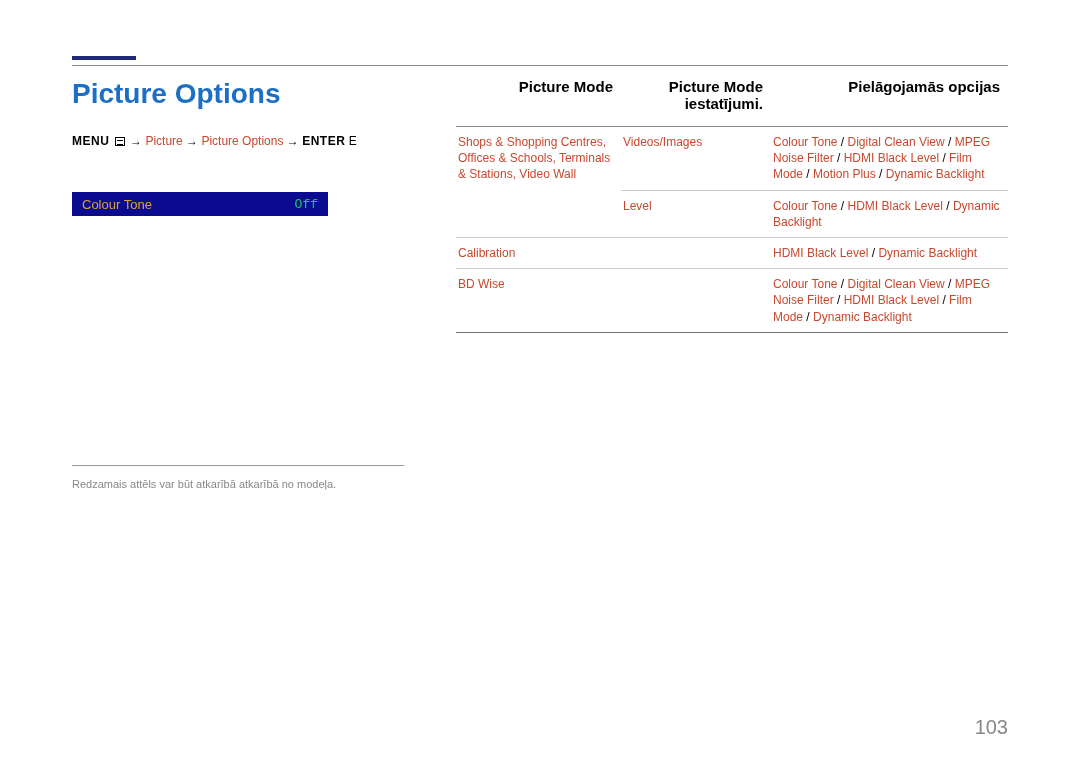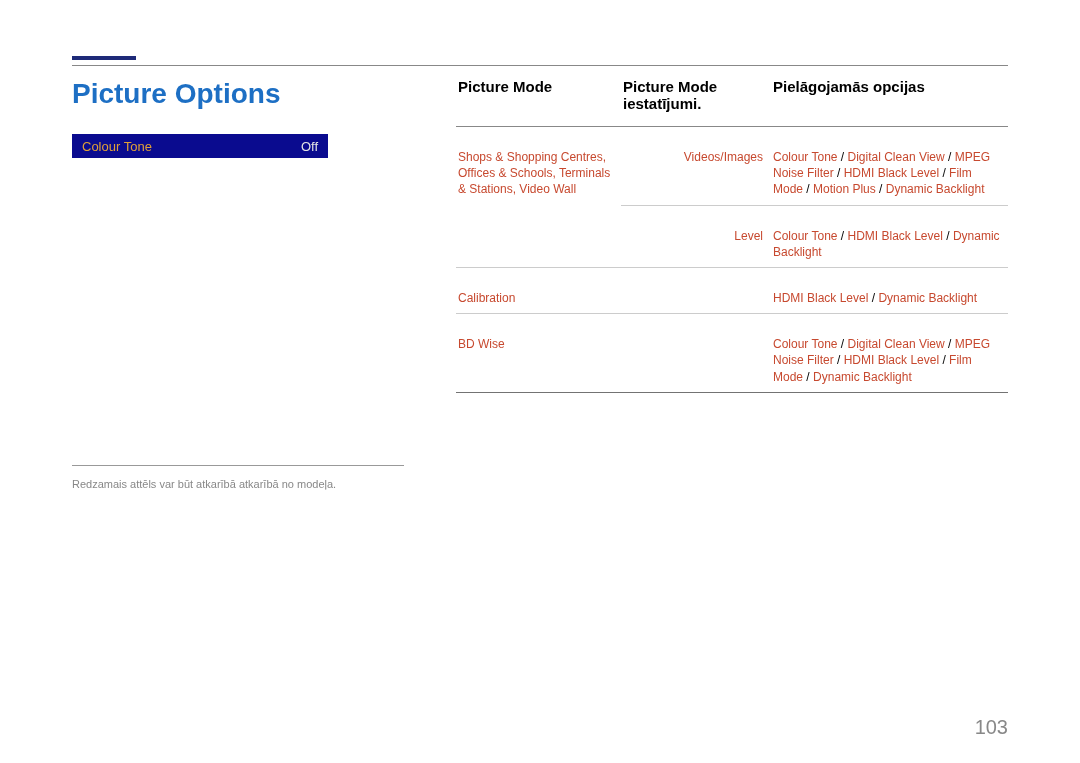--- a/index.html
+++ b/index.html
@@ -74,21 +74,21 @@
     color: #fff;
     height: 24px;
     display: flex;
     align-items: center;
     justify-content: space-between;
     padding: 0 10px;
     font-size: 13px;
     width: 256px;
   }
   .osd-row .name { color: #e0a038; }
-  .osd-row .val { color: #e5e5e5; }
+  .osd-row .val { color: #22c55e; font-family: Liberation Mono, monospace; }
   .footline {
     position: absolute;
     top: 465px;
     left: 72px;
     width: 332px;
     border-top: 1px solid #999;
   }
   .footnote {
     position: absolute;
     top: 478px;
@@ -104,50 +104,61 @@
     color: #888;
     font-weight: 300;
   }
   
   table {
     border-collapse: collapse;
     width: 100%;
     font-size: 12px;
   }
   th {
-    text-align: left;
+    text-align: right;
     font-size: 15px;
     font-weight: 700;
     color: #000;
     padding: 0 8px 14px 2px;
     vertical-align: top;
     border-bottom: 1px solid #888;
   }
   td {
-    padding: 22px 8px 7px 2px;
+    padding: 7px 8px 7px 2px;
     vertical-align: top;
     color: #c7492f;
     border-bottom: 1px solid #ccc;
     line-height: 1.35;
   }
   td.col1 { width: 165px; }
-  td.col2 { width: 150px; text-align: right; }
+  td.col2 { width: 150px; }
   td .sep { color: #000; }
   tr.lastrow td { border-bottom: 1px solid #737373; }
 </style>
 </head>
 <body>
 
 <div class="topbar"></div>
 <div class="toprule"></div>
 
 <div class="content">
   <div class="left">
     <h1 class="title">Picture Options</h1>
 
+    <div class="bc">
+      <span class="menuword">MENU</span>
+      <span class="glyph menu"></span>
+      <span class="arrow"> → </span>
+      <span class="hl">Picture</span>
+      <span class="arrow"> → </span>
+      <span class="hl">Picture Options</span>
+      <span class="arrow"> → </span>
+      <span class="menuword">ENTER</span>
+      <span>E</span>
+    </div>
 
     <div class="osd-row">
       <span class="name">Colour Tone</span>
       <span class="val">Off</span>
     </div>
   </div>
 
   <div class="right">
     <table>
       <thead>

